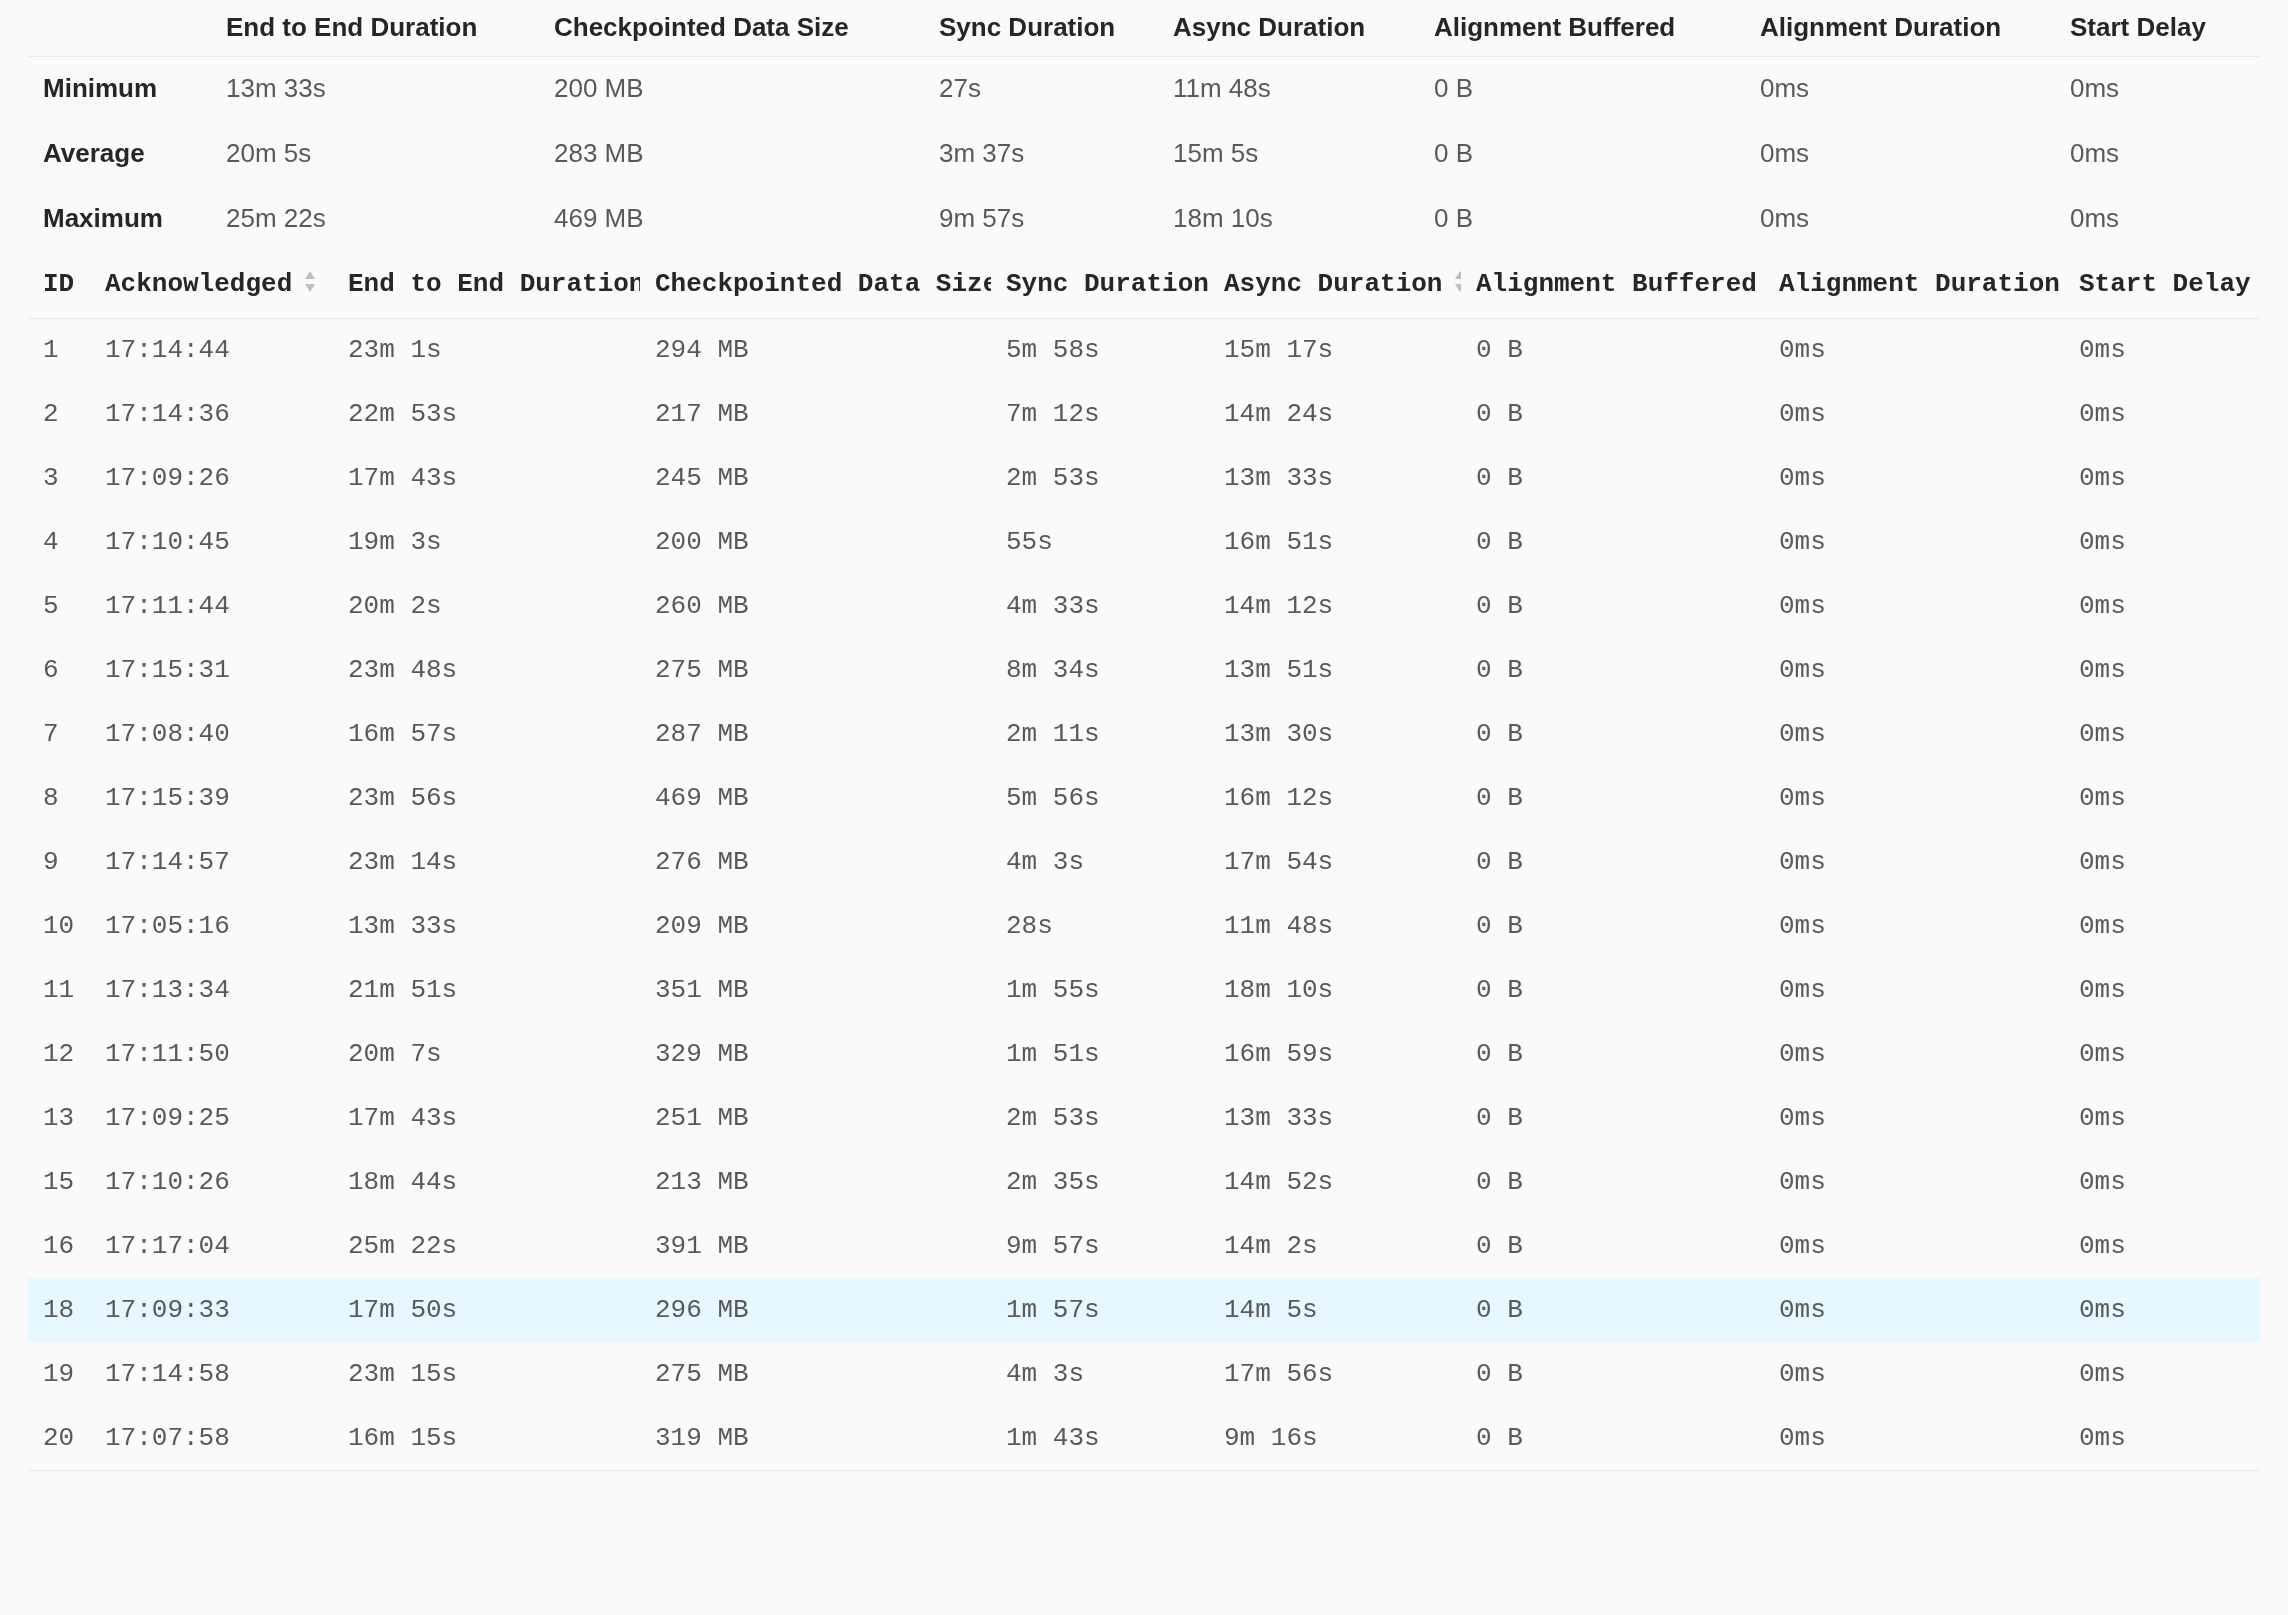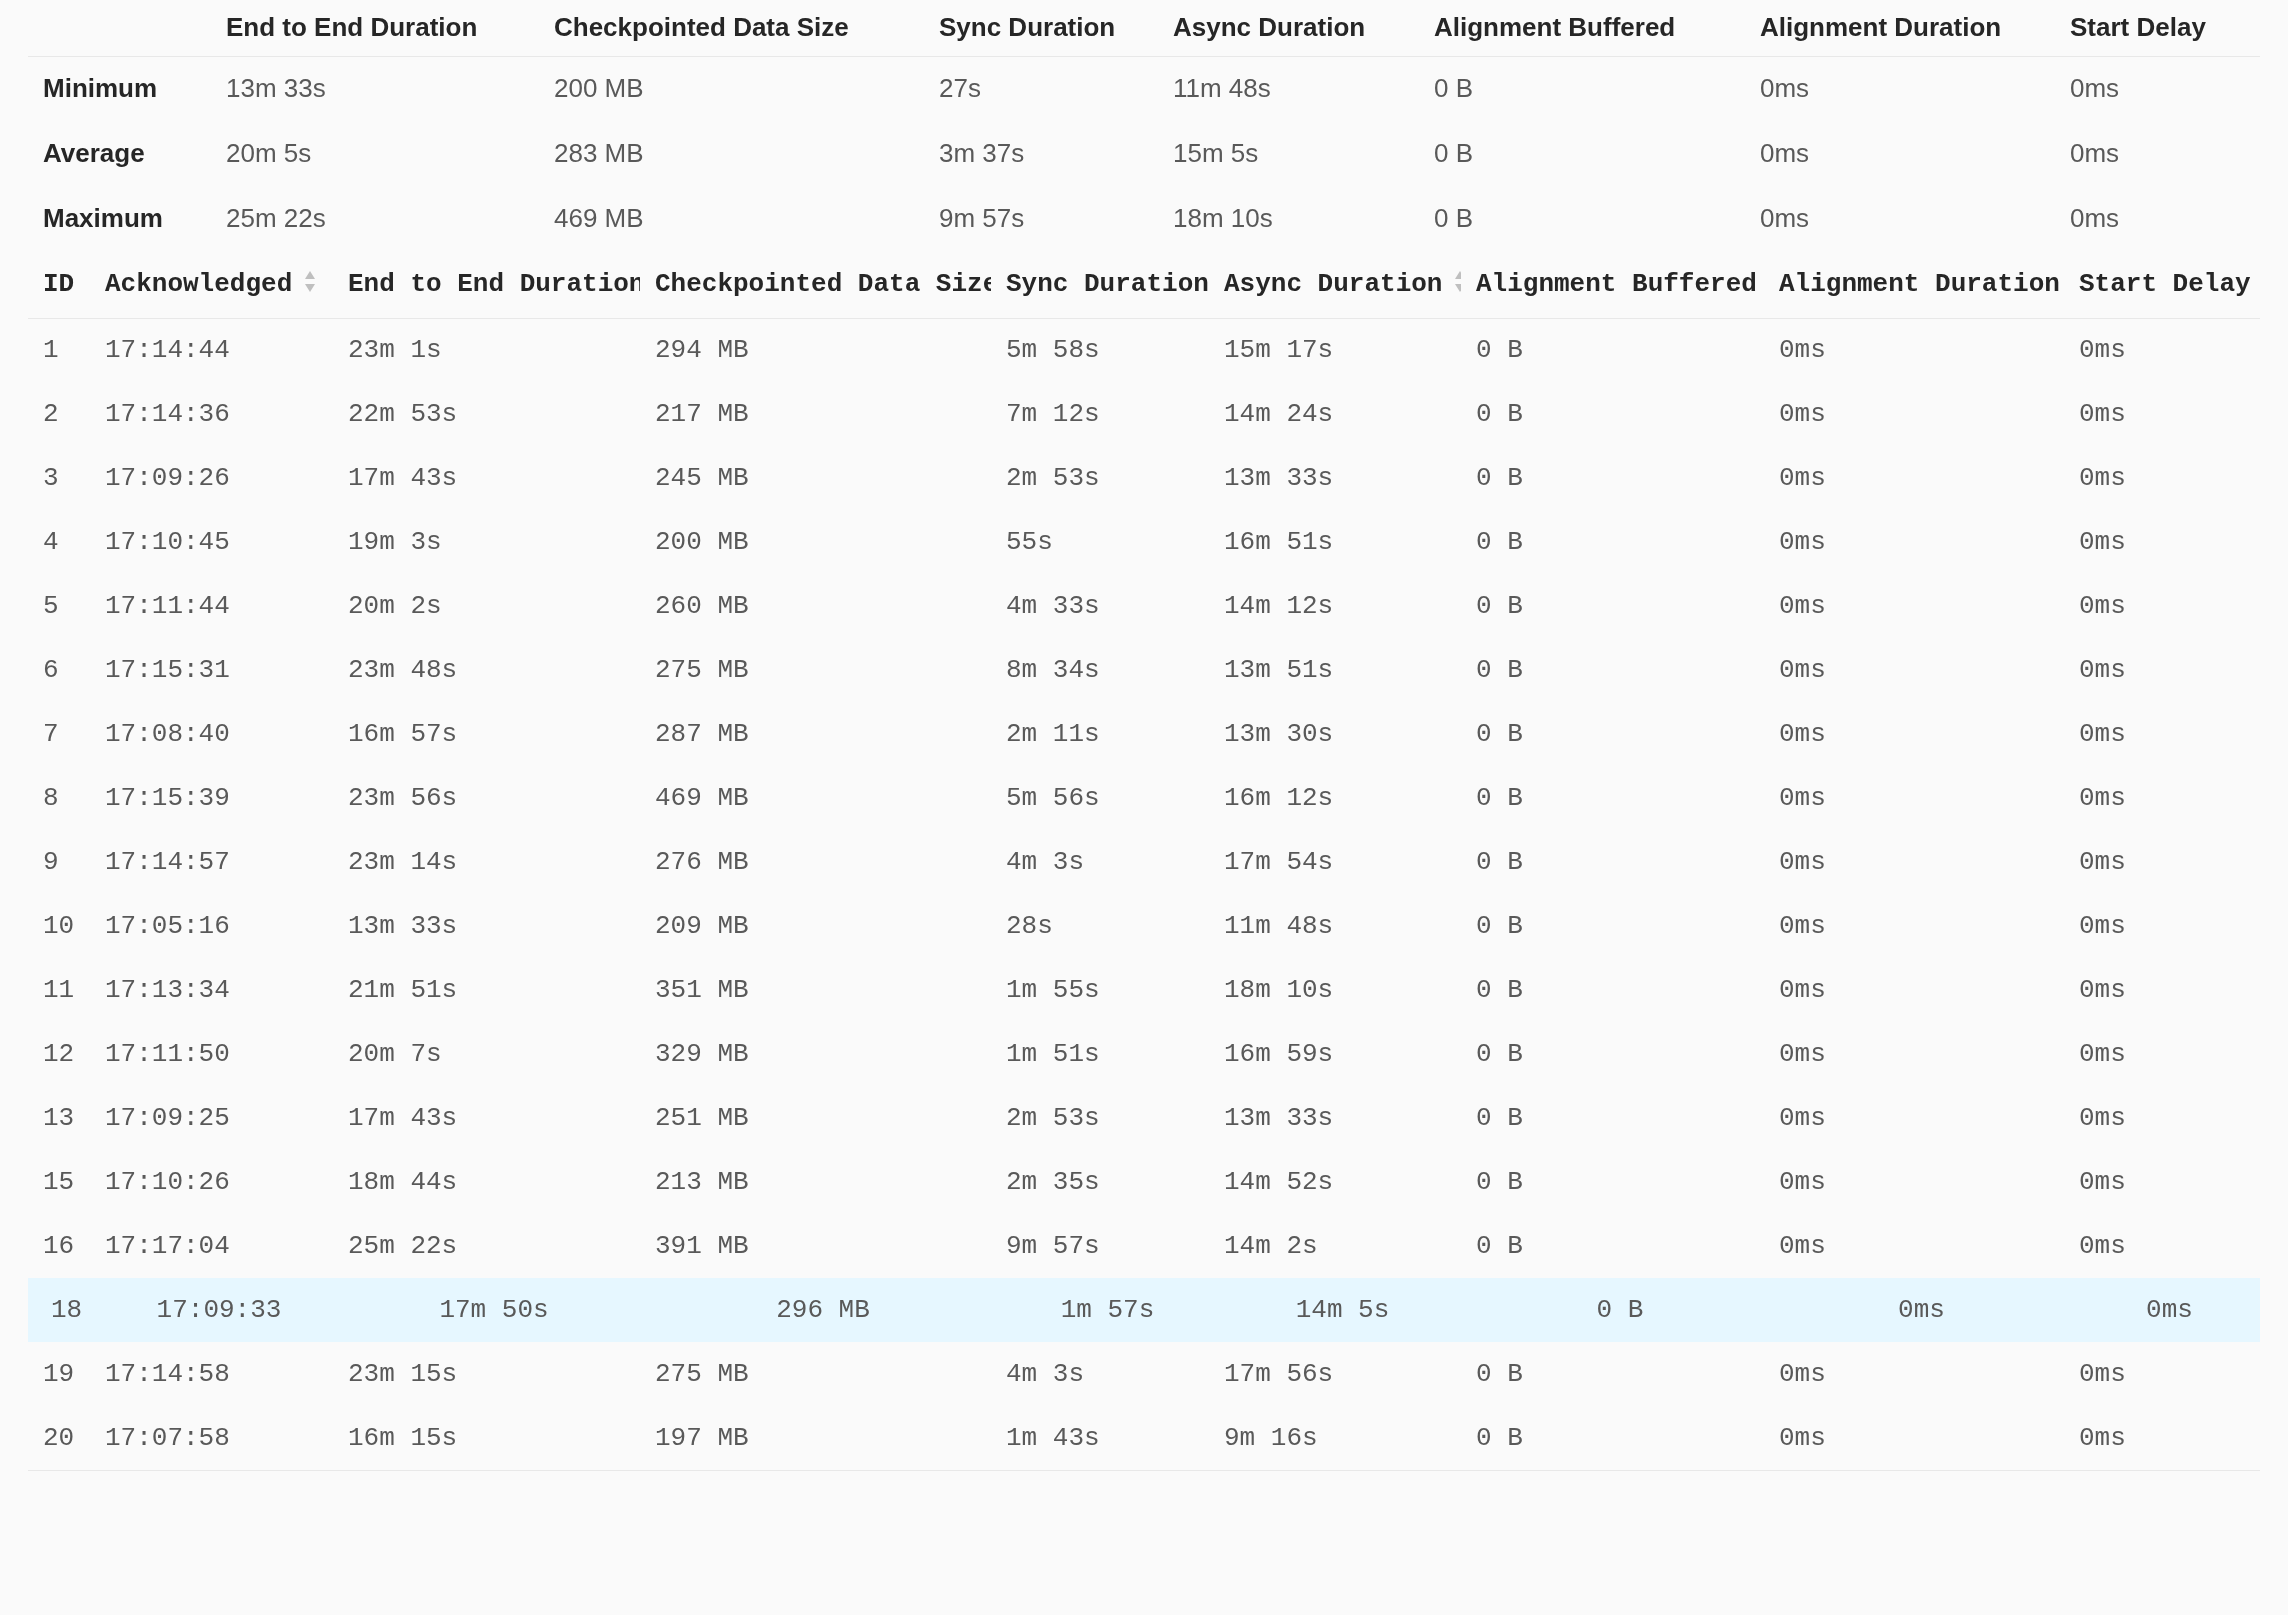--- a/index.html
+++ b/index.html
@@ -28,21 +28,21 @@
   
   #summary-table thead tr{height:56px;}
   #summary-table thead th{border-bottom:1.9px solid var(--border);}
   #summary-table tbody tr{height:65px;}
   #summary-table tbody th{color:var(--header-text);font-weight:bold;margin-top:26px;}
   
   #history-table thead tr{height:67px;}
   #history-table thead th{border-bottom:1.9px solid var(--border);}
   #history-table tbody tr{height:64px;}
   #history-table{border-bottom:1.9px solid var(--border);font-family:Liberation Mono, monospace;}
-  #history-table tbody tr.highlighted td{background:var(--highlight);text-align:center;}
+  #history-table tbody tr.highlighted td{background:var(--highlight);}
   
   .sorter{
     display:inline-block;vertical-align:middle;
     margin-left:13px;margin-top:-5.6px;
   }
   .caret{display:block;width:0;height:0;
     border-left:5.6px solid transparent;border-right:5.6px solid transparent;}
   .caret-up{border-bottom:8.5px solid var(--sort-icon);margin-bottom:4.7px;}
   .caret-down{border-top:8.5px solid var(--sort-icon);}
   .th-label{display:inline-block;vertical-align:middle;}
@@ -319,21 +319,21 @@
           <td>4m 3s</td>
           <td>17m 56s</td>
           <td>0 B</td>
           <td>0ms</td>
           <td>0ms</td>
         </tr>
         <tr>
           <td>20</td>
           <td>17:07:58</td>
           <td>16m 15s</td>
-          <td>197 MB</td>
+          <td>319 MB</td>
           <td>1m 43s</td>
           <td>9m 16s</td>
           <td>0 B</td>
           <td>0ms</td>
           <td>0ms</td>
         </tr>
       </tbody>
   </table>
 
 </div>

